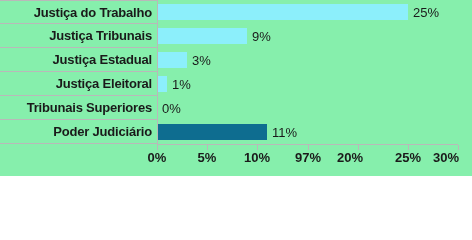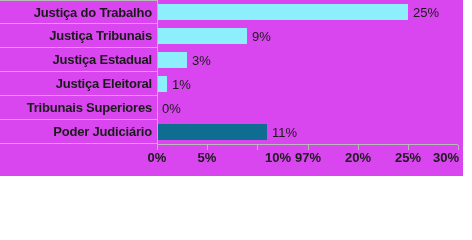--- a/index.html
+++ b/index.html
@@ -9,24 +9,23 @@
   }
   body {
     width: 472px;
     height: 176px;
     font-family: "Liberation Sans", sans-serif;
     overflow: hidden;
   }
 
   #chart {
     position: relative;
-    width: 416px;
+    width: 472px;
     height: 176px;
-    background: #d946ef;
-    padding-left: 47px;
+    background: #86efac;
   }
 
   
   .rows {
     position: absolute;
     left: 0;
     top: 0;
     width: 472px;
     height: 144px;
   }
@@ -208,24 +207,24 @@
 
   <div class="value-axis"></div>
   <div class="axis-line"></div>
 
   <div class="ticks">
       <div class="tick" style="left: 157px;"></div>
       <span class="tick-label" style="left: 157px;">0%</span>
       <div class="tick" style="left: 207px;"></div>
       <span class="tick-label" style="left: 207px;">5%</span>
       <div class="tick" style="left: 257px;"></div>
-      <span class="tick-label" style="left: 257px; margin-left: 21px;">10%</span>
+      <span class="tick-label" style="left: 257px;">10%</span>
       <div class="tick" style="left: 308px;"></div>
       <span class="tick-label" style="left: 308px;">97%</span>
       <div class="tick" style="left: 358px;"></div>
-      <span class="tick-label" style="left: 358px; text-align: right;">20%</span>
+      <span class="tick-label" style="left: 350px; text-align: right;">20%</span>
       <div class="tick" style="left: 408px;"></div>
       <span class="tick-label" style="left: 408px;">25%</span>
       <div class="tick" style="left: 458px;"></div>
       <span class="tick-label" style="left: 446px;">30%</span>
     </div>
 
 </div>
 
 </body></html>

